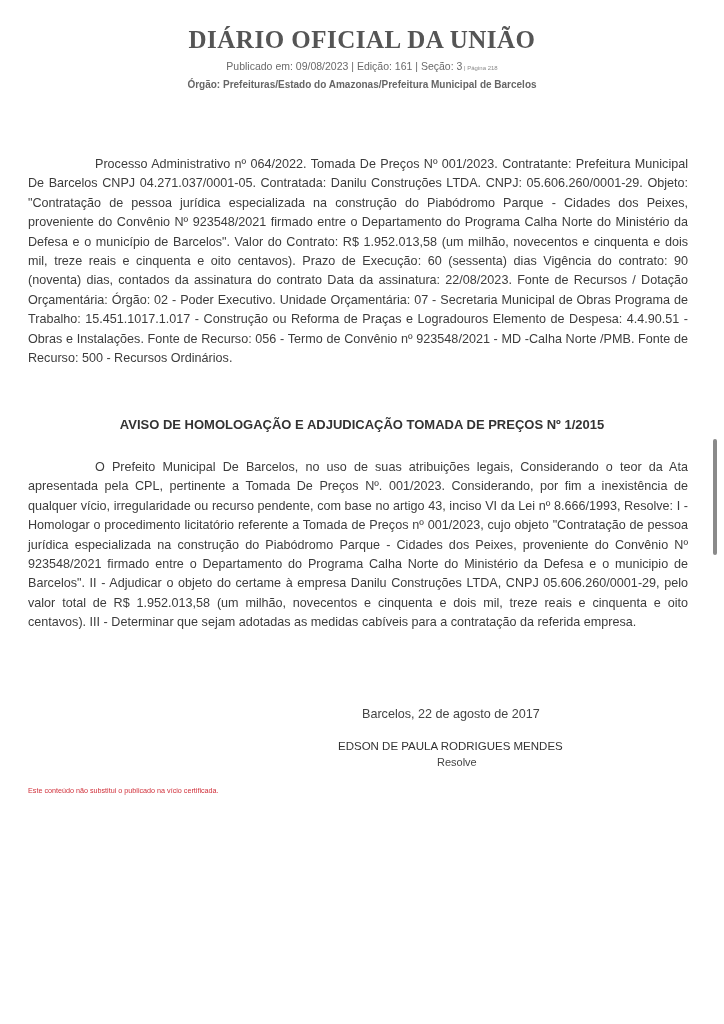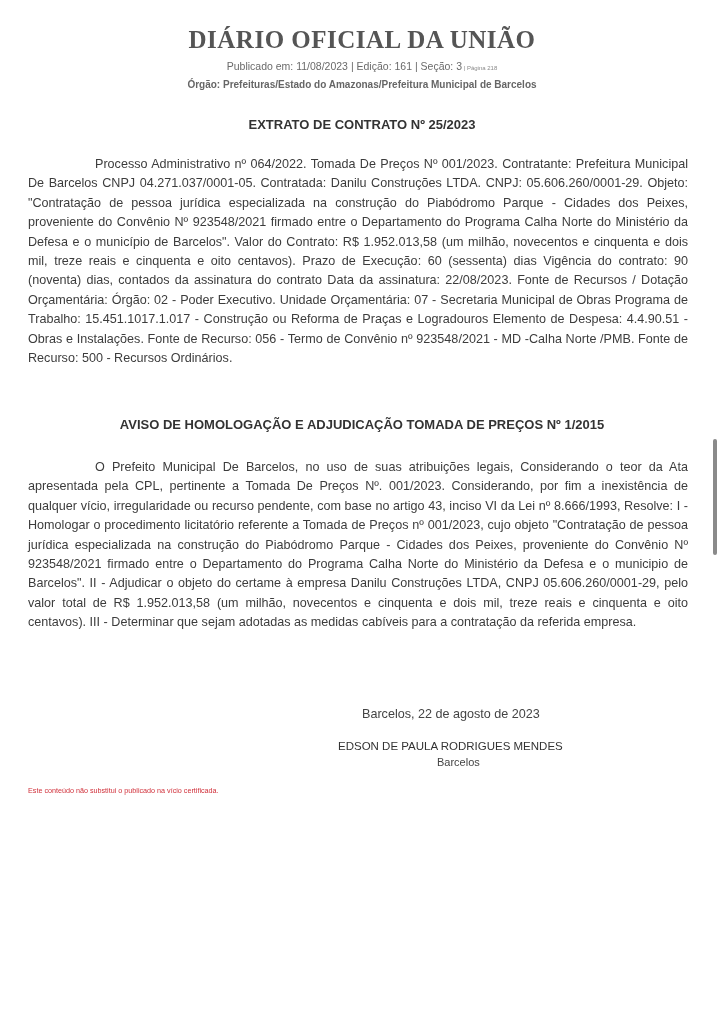--- a/index.html
+++ b/index.html
@@ -113,30 +113,29 @@
       background: #8a8a8a;
       border-radius: 2px;
     }
   </style>
 </head>
 <body>
 
 <div class="page">
   <div class="masthead">DIÁRIO OFICIAL DA UNIÃO</div>
   <div class="pubinfo">
-    <span>Publicado em: 11/08/2023 | Edição: 161 | Seção: 3</span><span class="page-num"> | Página 218</span>
+    <span>Publicado em: 09/08/2023 | Edição: 161 | Seção: 3</span><span class="page-num"> | Página 218</span>
   </div>
   <div class="orgao">Órgão: Prefeituras/Estado do Amazonas/Prefeitura Municipal de Barcelos</div>
 
-  <div class="section-title" id="title1">EXTRATO DE CONTRATO Nº 25/2023</div>
   <div class="para" id="para1">Processo Administrativo nº 064/2022. Tomada De Preços Nº 001/2023. Contratante: Prefeitura Municipal De Barcelos CNPJ 04.271.037/0001-05. Contratada: Danilu Construções LTDA. CNPJ: 05.606.260/0001-29. Objeto: "Contratação de pessoa jurídica especializada na construção do Piabódromo Parque - Cidades dos Peixes, proveniente do Convênio Nº 923548/2021 firmado entre o Departamento do Programa Calha Norte do Ministério da Defesa e o município de Barcelos". Valor do Contrato: R$ 1.952.013,58 (um milhão, novecentos e cinquenta e dois mil, treze reais e cinquenta e oito centavos). Prazo de Execução: 60 (sessenta) dias Vigência do contrato: 90 (noventa) dias, contados da assinatura do contrato Data da assinatura: 22/08/2023. Fonte de Recursos / Dotação Orçamentária: Órgão: 02 - Poder Executivo. Unidade Orçamentária: 07 - Secretaria Municipal de Obras Programa de Trabalho: 15.451.1017.1.017 - Construção ou Reforma de Praças e Logradouros Elemento de Despesa: 4.4.90.51 - Obras e Instalações. Fonte de Recurso: 056 - Termo de Convênio nº 923548/2021 - MD -Calha Norte /PMB. Fonte de Recurso: 500 - Recursos Ordinários.</div>
 
   <div class="section-title" id="title2">AVISO DE HOMOLOGAÇÃO E ADJUDICAÇÃO TOMADA DE PREÇOS Nº 1/2015</div>
   <div class="para" id="para2">O Prefeito Municipal De Barcelos, no uso de suas atribuições legais, Considerando o teor da Ata apresentada pela CPL, pertinente a Tomada De Preços Nº. 001/2023. Considerando, por fim a inexistência de qualquer vício, irregularidade ou recurso pendente, com base no artigo 43, inciso VI da Lei nº 8.666/1993, Resolve: I - Homologar o procedimento licitatório referente a Tomada de Preços nº 001/2023, cujo objeto "Contratação de pessoa jurídica especializada na construção do Piabódromo Parque - Cidades dos Peixes, proveniente do Convênio Nº 923548/2021 firmado entre o Departamento do Programa Calha Norte do Ministério da Defesa e o municipio de Barcelos". II - Adjudicar o objeto do certame à empresa Danilu Construções LTDA, CNPJ 05.606.260/0001-29, pelo valor total de R$ 1.952.013,58 (um milhão, novecentos e cinquenta e dois mil, treze reais e cinquenta e oito centavos). III - Determinar que sejam adotadas as medidas cabíveis para a contratação da referida empresa.</div>
 
-  <div class="sign-date">Barcelos, 22 de agosto de 2023</div>
+  <div class="sign-date">Barcelos, 22 de agosto de 2017</div>
   <div class="sign-name">EDSON DE PAULA RODRIGUES MENDES</div>
-  <div class="sign-role">Barcelos</div>
+  <div class="sign-role">Resolve</div>
 
   <div class="disclaimer">Este conteúdo não substitui o publicado na vício certificada.</div>
 
   <div class="scrollbar"></div>
 </div>
 
 </body></html>

